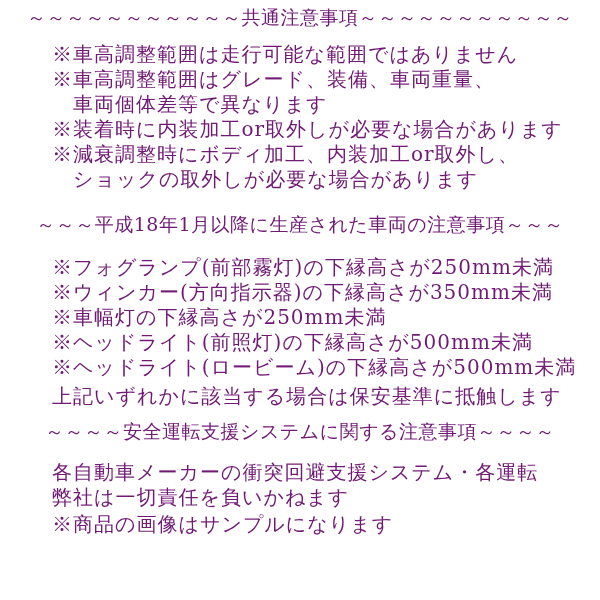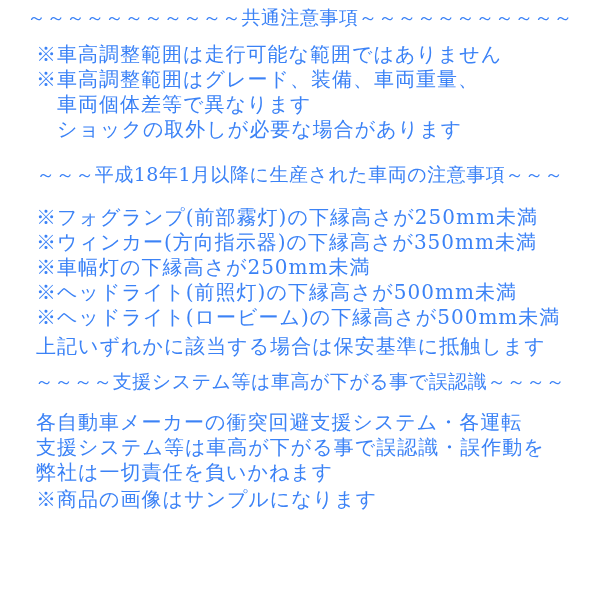--- a/index.html
+++ b/index.html
@@ -14,21 +14,21 @@
     width: 600px;
     height: 600px;
     padding-top: 5px;
     font-family: "DejaVu Serif", "Liberation Serif", serif;
     color: #111111;
   }
   .section { margin: 0; }
   .line {
     height: 25px;
     line-height: 25px;
-    padding-left: 36px;
+    padding-left: 52px;
     font-size: 20px;
     letter-spacing: 1px;
     white-space: pre;
   }
   .header-line {
     height: 25px;
     line-height: 25px;
     text-align: center;
     font-size: 19px;
     letter-spacing: 0.5px;
@@ -39,47 +39,48 @@
   .notice > :nth-child(3) { margin-top: 20px;  }
   .notice > :nth-child(4) { margin-top: 18px; }
   .notice > :nth-child(5) { margin-top: 4px; }
   .notice > :nth-child(6) { margin-top: 10px; }
   .notice > :nth-child(7) { margin-top: 16px; }
   .notice > :nth-child(8) { margin-top: 2px;  }
 </style>
 </head>
 <body>
 
-<div class="notice" style="background: rgb(255, 255, 255); color: #3b82f6;">
+<div class="notice" style="background: rgb(255, 255, 255); color: #701a75;">
     <div class="section">
       <div class="header-line">～～～～～～～～～～～共通注意事項～～～～～～～～～～～</div>
     </div>
     <div class="section">
       <div class="line">※車高調整範囲は走行可能な範囲ではありません</div>
       <div class="line">※車高調整範囲はグレード、装備、車両重量、</div>
       <div class="line">　車両個体差等で異なります</div>
+      <div class="line">※装着時に内装加工or取外しが必要な場合があります</div>
+      <div class="line">※減衰調整時にボディ加工、内装加工or取外し、</div>
       <div class="line">　ショックの取外しが必要な場合があります</div>
     </div>
     <div class="section">
       <div class="header-line">～～～平成18年1月以降に生産された車両の注意事項～～～</div>
     </div>
     <div class="section">
       <div class="line">※フォグランプ(前部霧灯)の下縁高さが250mm未満</div>
       <div class="line">※ウィンカー(方向指示器)の下縁高さが350mm未満</div>
       <div class="line">※車幅灯の下縁高さが250mm未満</div>
       <div class="line">※ヘッドライト(前照灯)の下縁高さが500mm未満</div>
       <div class="line">※ヘッドライト(ロービーム)の下縁高さが500mm未満</div>
     </div>
     <div class="section">
       <div class="line">上記いずれかに該当する場合は保安基準に抵触します</div>
     </div>
     <div class="section">
-      <div class="header-line">～～～～支援システム等は車高が下がる事で誤認識～～～～</div>
+      <div class="header-line">～～～～安全運転支援システムに関する注意事項～～～～</div>
     </div>
     <div class="section">
       <div class="line">各自動車メーカーの衝突回避支援システム・各運転</div>
-      <div class="line">支援システム等は車高が下がる事で誤認識・誤作動を</div>
       <div class="line">弊社は一切責任を負いかねます</div>
     </div>
     <div class="section">
       <div class="line">※商品の画像はサンプルになります</div>
     </div>
   </div>
 
 </body></html>

